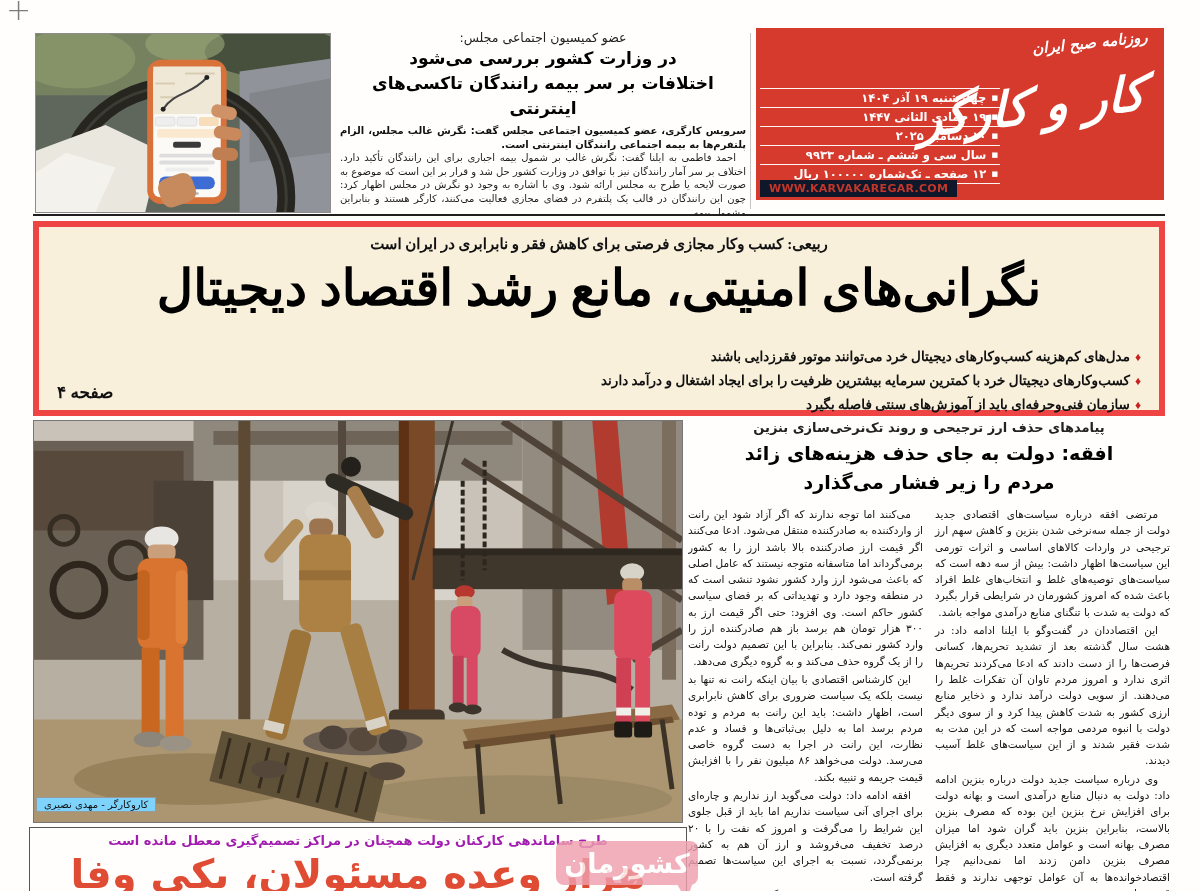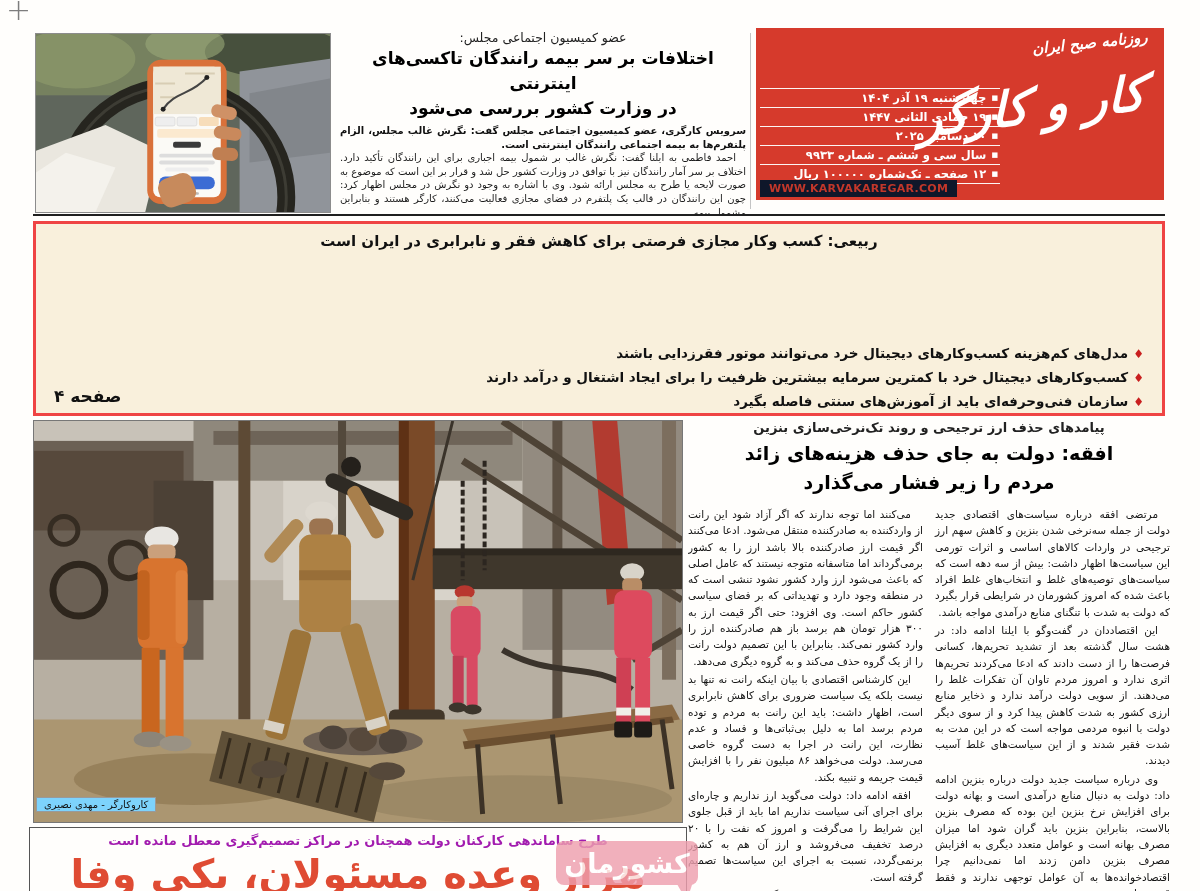--- a/index.html
+++ b/index.html
@@ -33,22 +33,22 @@
   .mh-row{display:flex;direction:rtl;align-items:center;justify-content:flex-start;
           border-bottom:1px solid rgba(255,255,255,.95);padding:2px 2px;font-size:11.5px;font-weight:bold;}
   .mh-row:first-child{border-top:1px solid rgba(255,255,255,.95);}
   .mh-bullet{font-size:7px;margin-left:5px;line-height:1;}
   .mh-web{position:absolute;left:4px;bottom:3px;background:#0f172a;color:#c2372a;font-weight:bold;
           font-size:11px;padding:2px 9px;direction:ltr;letter-spacing:.3px;}
 
   .hrule{position:absolute;left:33px;top:214px;width:1132px;height:2px;background:#1f1f1f;}
 
   
-  .main-story{position:absolute;left:33px;top:221px;width:1132px;height:195px;border:3px solid #ef4444;
-              box-sizing:border-box;direction:rtl;}
+  .main-story{position:absolute;left:33px;top:221px;width:1132px;height:195px;border:6px solid #ef4444;
+              box-sizing:border-box;direction:rtl;font-family:Liberation Serif, serif;}
   .ms-kicker{text-align:center;font-size:15px;font-weight:bold;padding-top:8px;}
   .ms-headline{text-align:center;font-size:50px;font-weight:bold;margin:4px 0 0;line-height:62px;
                white-space:nowrap;letter-spacing:-1px;color:#000;}
   .ms-bullets{position:absolute;top:118px;right:18px;}
   .ms-bullet{display:flex;direction:rtl;align-items:baseline;font-size:13.5px;font-weight:bold;line-height:23px;}
   .ms-diamond{margin-left:5px;font-size:12px;}
   .ms-pageref{position:absolute;left:18px;bottom:7px;font-size:17px;font-weight:bold;}
 
   
   .photo-main{position:absolute;left:33px;top:420px;width:650px;height:403px;border:1px solid #777;
@@ -121,22 +121,22 @@
       <rect x="178" y="70" width="26" height="13" rx="6" fill="#cf9166" transform="rotate(12 178 70)"></rect>
       <rect x="180" y="92" width="28" height="13" rx="6" fill="#c9895c" transform="rotate(8 180 92)"></rect>
       <rect x="178" y="114" width="26" height="13" rx="6" fill="#c07f52" transform="rotate(4 178 114)"></rect>
       <rect x="120" y="150" width="36" height="30" rx="10" fill="#c78a5c" transform="rotate(-20 120 150)"></rect>
     </svg>
   </div>
 
   <div class="top-article">
     <div class="ta-kicker">عضو کمیسیون اجتماعی مجلس:</div>
     <div class="ta-headline">
+      <div>در وزارت کشور بررسی می‌شود</div>
       <div>اختلافات بر سر بیمه رانندگان تاکسی‌های اینترنتی</div>
-      <div>در وزارت کشور بررسی می‌شود</div>
     </div>
     <p class="ta-lead">سرویس کارگری، عضو کمیسیون اجتماعی مجلس گفت: نگرش غالب مجلس، الزام پلتفرم‌ها به بیمه اجتماعی رانندگان اینترنتی است.</p>
     <p class="ta-body">احمد فاطمی به ایلنا گفت: نگرش غالب بر شمول بیمه اجباری برای این رانندگان تأکید دارد. اختلاف بر سر آمار رانندگان نیز با توافق در وزارت کشور حل شد و قرار بر این است که موضوع به صورت لایحه یا طرح به مجلس ارائه شود. وی با اشاره به وجود دو نگرش در مجلس اظهار کرد: چون این رانندگان در قالب یک پلتفرم در فضای مجازی فعالیت می‌کنند، کارگر هستند و بنابراین مشمول بیمه</p>
 
   </div>
 
   <div class="vrule"></div>
 
   <div class="masthead" style="background:#d63a2c;">
     <div class="mh-tagline">روزنامه صبح ایران</div>
@@ -167,20 +167,21 @@
     <span>۱۲ صفحه ـ تک‌شماره ۱۰۰۰۰۰ ریال</span>
   </div>
 </div>
     <div class="mh-web">WWW.KARVAKAREGAR.COM</div>
   </div>
 
   <div class="hrule"></div>
 
   <div class="main-story" style="background:#f9f0dc;">
     <div class="ms-kicker">ربیعی: کسب وکار مجازی فرصتی برای کاهش فقر و نابرابری در ایران است</div>
+    <div class="ms-headline">نگرانی‌های امنیتی، مانع رشد اقتصاد دیجیتال</div>
     <div class="ms-bullets">
   <div class="ms-bullet">
     <span class="ms-diamond" style="color:#c91f1f;">♦</span>
     <span>مدل‌های کم‌هزینه کسب‌وکارهای دیجیتال خرد می‌توانند موتور فقرزدایی باشند</span>
   </div>
 
   <div class="ms-bullet">
     <span class="ms-diamond" style="color:#c91f1f;">♦</span>
     <span>کسب‌وکارهای دیجیتال خرد با کمترین سرمایه بیشترین ظرفیت را برای ایجاد اشتغال و درآمد دارند</span>
   </div>

